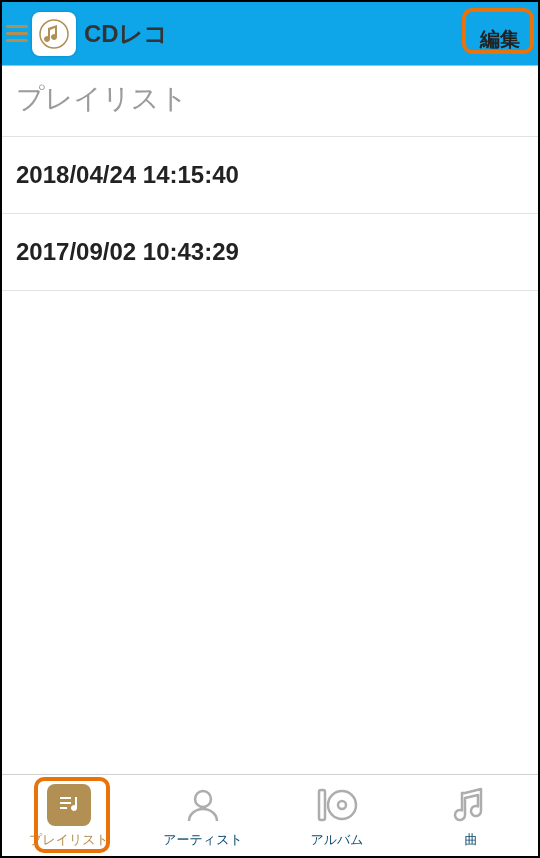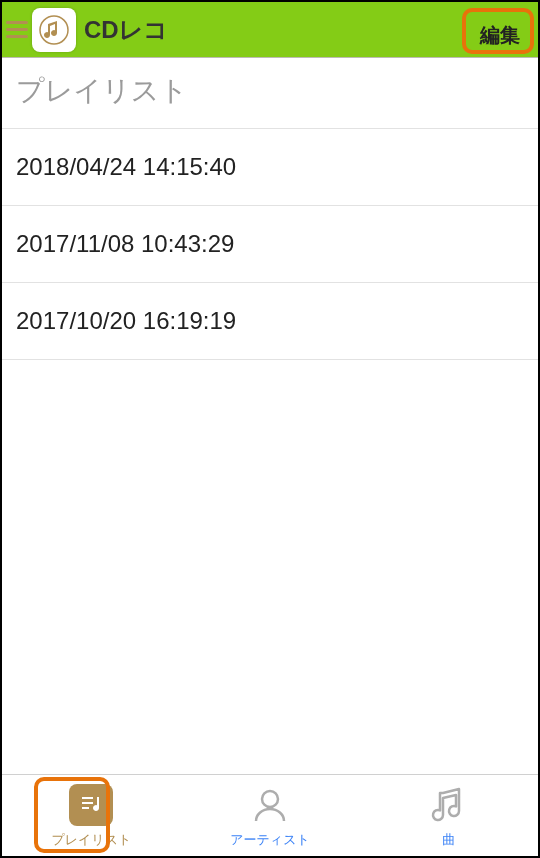--- a/index.html
+++ b/index.html
@@ -6,22 +6,22 @@
   html, body { width: 540px; height: 858px; font-family: -apple-system, "Hiragino Sans", sans-serif; }
   body {
     border: 2px solid #000;
     display: flex;
     flex-direction: column;
     background: #fff;
   }
 
   
   .topbar {
-    height: 56px;
-    background: #84cc16;
+    height: 64px;
+    background: #0ea5e9;
     border-bottom: 1px solid #bdbbb3;
     display: flex;
     align-items: center;
     padding: 0 8px 0 4px;
     position: relative;
   }
   .hamburger {
     width: 22px;
     display: flex;
     flex-direction: column;
@@ -74,20 +74,21 @@
   
   .section-header {
     padding: 14px 14px 18px 14px;
     font-size: 28px;
     color: #9b9b9b;
   }
 
   
   .list {
     flex: 0 0 auto;
+    font-weight: bold;
   }
   .list-item {
     padding: 24px 14px;
     font-size: 24px;
     color: #222;
     border-bottom: 1px solid #e2e2e2;
     cursor: pointer;
   }
   .list-item:first-child {
     border-top: 1px solid #e2e2e2;
@@ -103,21 +104,21 @@
     display: flex;
     position: relative;
   }
   .tab {
     flex: 1;
     display: flex;
     flex-direction: column;
     align-items: center;
     justify-content: center;
     gap: 4px;
-    color: #3b82f6;
+    color: #0c4a6e;
     cursor: pointer;
   }
   .tab .icon-wrap {
     width: 48px;
     height: 44px;
     display: flex;
     align-items: center;
     justify-content: center;
   }
   .tab-label {
@@ -165,22 +166,21 @@
   </div>
   <div class="app-title">CDレコ</div>
   <div class="edit-button">編集</div>
   <div class="highlight-edit"></div>
 </div>
 
 <div class="section-header">プレイリスト</div>
 
 <div class="list">
   <div class="list-item">2018/04/24 14:15:40</div>
-  <div class="list-item">2017/11/08 10:43:29</div>
-  <div class="list-item">2017/10/20 16:19:19</div>
+  <div class="list-item">2017/09/02 10:43:29</div>
 </div>
 
 <div class="spacer"></div>
 
 <div class="tabbar">
 
   <div class="tab active">
     <div class="icon-wrap">
       <div class="playlist-icon-active">
         <svg width="28" height="26" viewBox="0 0 28 26">
@@ -197,20 +197,30 @@
   <div class="tab">
     <div class="icon-wrap">
       <svg width="40" height="40" viewBox="0 0 40 40">
         <circle cx="20" cy="14" r="8" fill="none" stroke="#adadad" stroke-width="2.5"></circle>
         <path d="M6 36 a14 12 0 0 1 28 0" fill="none" stroke="#adadad" stroke-width="2.5"></path>
       </svg>
     </div>
     <div class="tab-label">アーティスト</div>
   </div>
 
+  <div class="tab">
+    <div class="icon-wrap">
+      <svg width="44" height="40" viewBox="0 0 44 40">
+        <rect x="4" y="5" width="6" height="30" rx="2" fill="none" stroke="#adadad" stroke-width="2.5"></rect>
+        <circle cx="27" cy="20" r="14" fill="none" stroke="#adadad" stroke-width="2.5"></circle>
+        <circle cx="27" cy="20" r="4" fill="none" stroke="#adadad" stroke-width="2.5"></circle>
+      </svg>
+    </div>
+    <div class="tab-label">アルバム</div>
+  </div>
 
   <div class="tab">
     <div class="icon-wrap">
       <svg width="40" height="40" viewBox="0 0 40 40">
         <path d="M14 8 l16 -4 v22 a5 5 0 1 1 -3 -4.6 V10 l-13 3 v17 a5 5 0 1 1 -3 -4.6 V8z" fill="none" stroke="#adadad" stroke-width="2.5" stroke-linejoin="round"></path>
       </svg>
     </div>
     <div class="tab-label">曲</div>
   </div>
 

